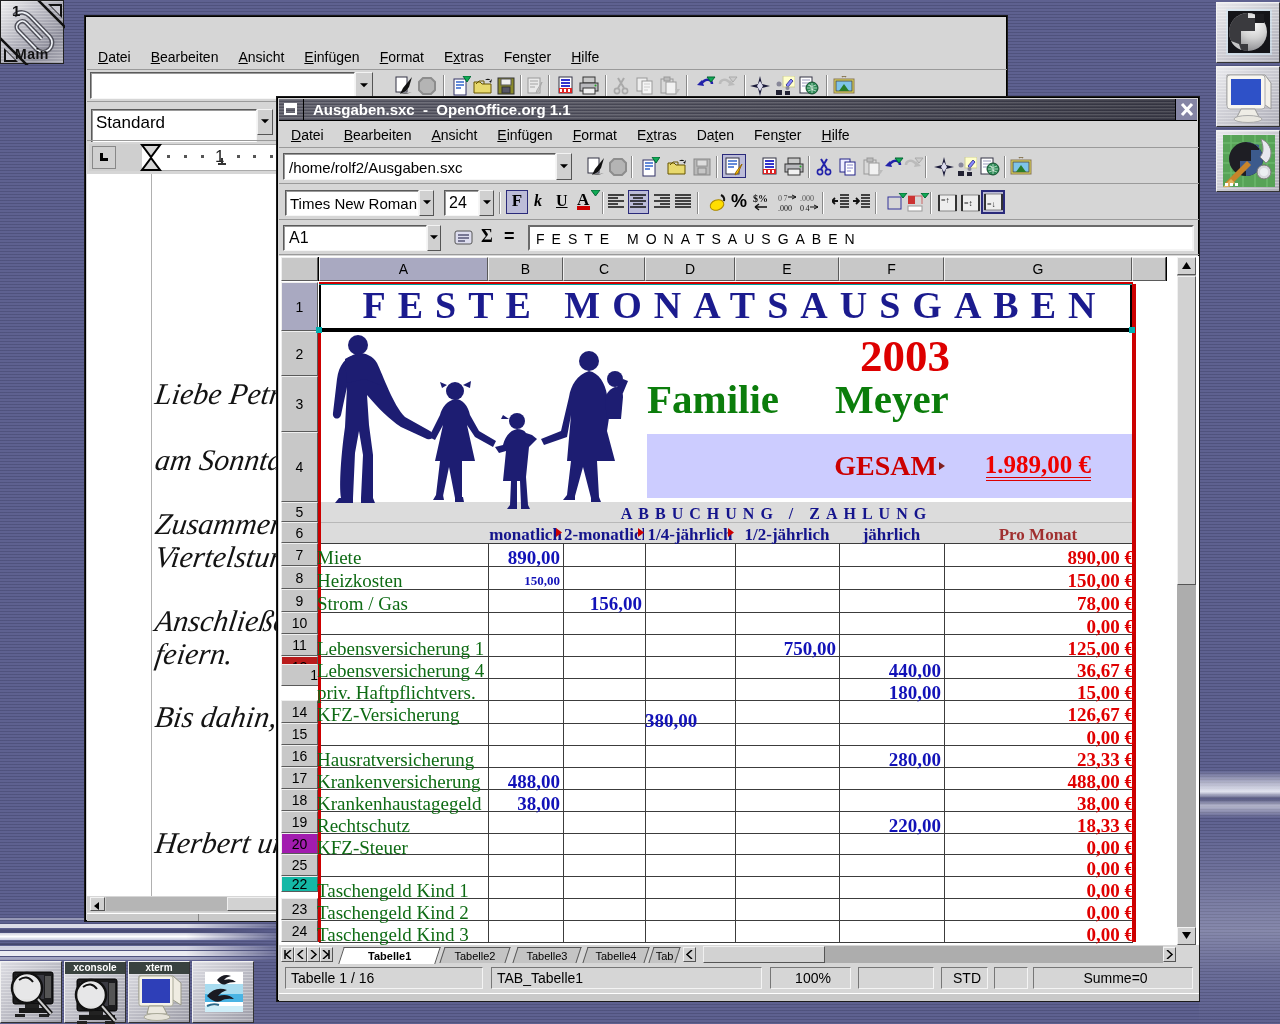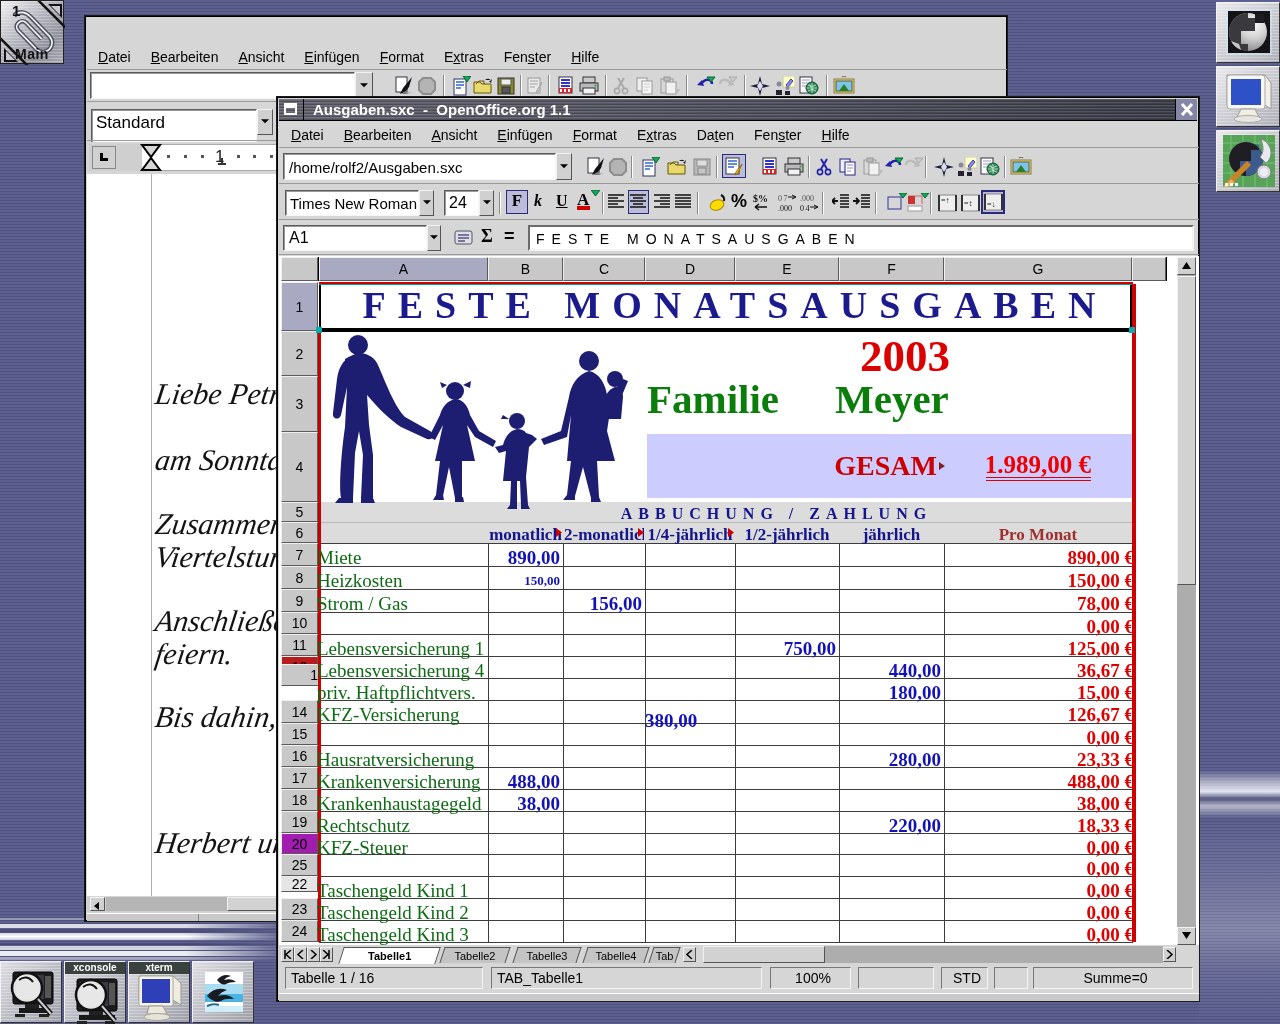--- a/index.html
+++ b/index.html
@@ -472,21 +472,21 @@
 <div class="abs" style="left:2px;top:400px;width:37px;height:22px;background:#b91c1c;border-top:1px solid #efefef;border-left:1px solid #efefef;border-right:1px solid #5a5a5a;border-bottom:1px solid #5a5a5a;box-shadow:1px 0 0 #000;font-size:14px;color:#000;display:flex;align-items:center;justify-content:center;">12</div>
 <div class="abs" style="left:2px;top:408px;width:37px;height:22px;background:#c8c8c8;border-top:1px solid #efefef;border-left:1px solid #efefef;border-right:1px solid #5a5a5a;border-bottom:1px solid #5a5a5a;box-shadow:1px 0 0 #000;font-size:14px;color:#000;display:flex;align-items:center;justify-content:center;padding-left:36px;">13</div>
 <div class="abs" style="left:2px;top:444px;width:37px;height:23px;background:#c8c8c8;border-top:1px solid #efefef;border-left:1px solid #efefef;border-right:1px solid #5a5a5a;border-bottom:1px solid #5a5a5a;box-shadow:1px 0 0 #000;font-size:14px;color:#000;display:flex;align-items:center;justify-content:center;">14</div>
 <div class="abs" style="left:2px;top:467px;width:37px;height:22px;background:#c8c8c8;border-top:1px solid #efefef;border-left:1px solid #efefef;border-right:1px solid #5a5a5a;border-bottom:1px solid #5a5a5a;box-shadow:1px 0 0 #000;font-size:14px;color:#000;display:flex;align-items:center;justify-content:center;">15</div>
 <div class="abs" style="left:2px;top:489px;width:37px;height:22px;background:#c8c8c8;border-top:1px solid #efefef;border-left:1px solid #efefef;border-right:1px solid #5a5a5a;border-bottom:1px solid #5a5a5a;box-shadow:1px 0 0 #000;font-size:14px;color:#000;display:flex;align-items:center;justify-content:center;">16</div>
 <div class="abs" style="left:2px;top:511px;width:37px;height:22px;background:#c8c8c8;border-top:1px solid #efefef;border-left:1px solid #efefef;border-right:1px solid #5a5a5a;border-bottom:1px solid #5a5a5a;box-shadow:1px 0 0 #000;font-size:14px;color:#000;display:flex;align-items:center;justify-content:center;">17</div>
 <div class="abs" style="left:2px;top:533px;width:37px;height:22px;background:#c8c8c8;border-top:1px solid #efefef;border-left:1px solid #efefef;border-right:1px solid #5a5a5a;border-bottom:1px solid #5a5a5a;box-shadow:1px 0 0 #000;font-size:14px;color:#000;display:flex;align-items:center;justify-content:center;">18</div>
 <div class="abs" style="left:2px;top:555px;width:37px;height:22px;background:#c8c8c8;border-top:1px solid #efefef;border-left:1px solid #efefef;border-right:1px solid #5a5a5a;border-bottom:1px solid #5a5a5a;box-shadow:1px 0 0 #000;font-size:14px;color:#000;display:flex;align-items:center;justify-content:center;">19</div>
 <div class="abs" style="left:2px;top:577px;width:37px;height:21px;background:#a21caf;border-top:1px solid #efefef;border-left:1px solid #efefef;border-right:1px solid #5a5a5a;border-bottom:1px solid #5a5a5a;box-shadow:1px 0 0 #000;font-size:14px;color:#000;display:flex;align-items:center;justify-content:center;">20</div>
 <div class="abs" style="left:2px;top:598px;width:37px;height:22px;background:#c8c8c8;border-top:1px solid #efefef;border-left:1px solid #efefef;border-right:1px solid #5a5a5a;border-bottom:1px solid #5a5a5a;box-shadow:1px 0 0 #000;font-size:14px;color:#000;display:flex;align-items:center;justify-content:center;">25</div>
-<div class="abs" style="left:2px;top:620px;width:37px;height:16px;background:#e5e5e5;border-top:1px solid #efefef;border-left:1px solid #efefef;border-right:1px solid #5a5a5a;border-bottom:1px solid #5a5a5a;box-shadow:1px 0 0 #000;font-size:14px;color:#000;display:flex;align-items:center;justify-content:center;">22</div>
+<div class="abs" style="left:2px;top:620px;width:37px;height:16px;background:#14b8a6;border-top:1px solid #efefef;border-left:1px solid #efefef;border-right:1px solid #5a5a5a;border-bottom:1px solid #5a5a5a;box-shadow:1px 0 0 #000;font-size:14px;color:#000;display:flex;align-items:center;justify-content:center;">22</div>
 <div class="abs" style="left:2px;top:642px;width:37px;height:22px;background:#c8c8c8;border-top:1px solid #efefef;border-left:1px solid #efefef;border-right:1px solid #5a5a5a;border-bottom:1px solid #5a5a5a;box-shadow:1px 0 0 #000;font-size:14px;color:#000;display:flex;align-items:center;justify-content:center;">23</div>
 <div class="abs" style="left:2px;top:664px;width:37px;height:22px;background:#c8c8c8;border-top:1px solid #efefef;border-left:1px solid #efefef;border-right:1px solid #5a5a5a;border-bottom:1px solid #5a5a5a;box-shadow:1px 0 0 #000;font-size:14px;color:#000;display:flex;align-items:center;justify-content:center;">24</div>
 <div class="abs" style="left:39px;top:25px;width:861px;height:661px;background:#fff;"></div>
 <div class="abs" style="left:368px;top:178px;width:486px;height:64px;background:#ccccff;"></div>
 <div class="abs" style="left:42px;top:246px;width:811px;height:41px;background:#dcdcdc;"></div>
 <div class="abs" style="left:42px;top:266px;width:811px;height:1px;background:#b8b8b8;"></div>
 <div class="abs" style="left:40px;top:287px;width:814px;height:1px;background:#3c3c3c;"></div>
 <div class="abs" style="left:40px;top:310px;width:814px;height:1px;background:#3c3c3c;"></div>
 <div class="abs" style="left:40px;top:333px;width:814px;height:1px;background:#3c3c3c;"></div>
 <div class="abs" style="left:40px;top:356px;width:814px;height:1px;background:#3c3c3c;"></div>

